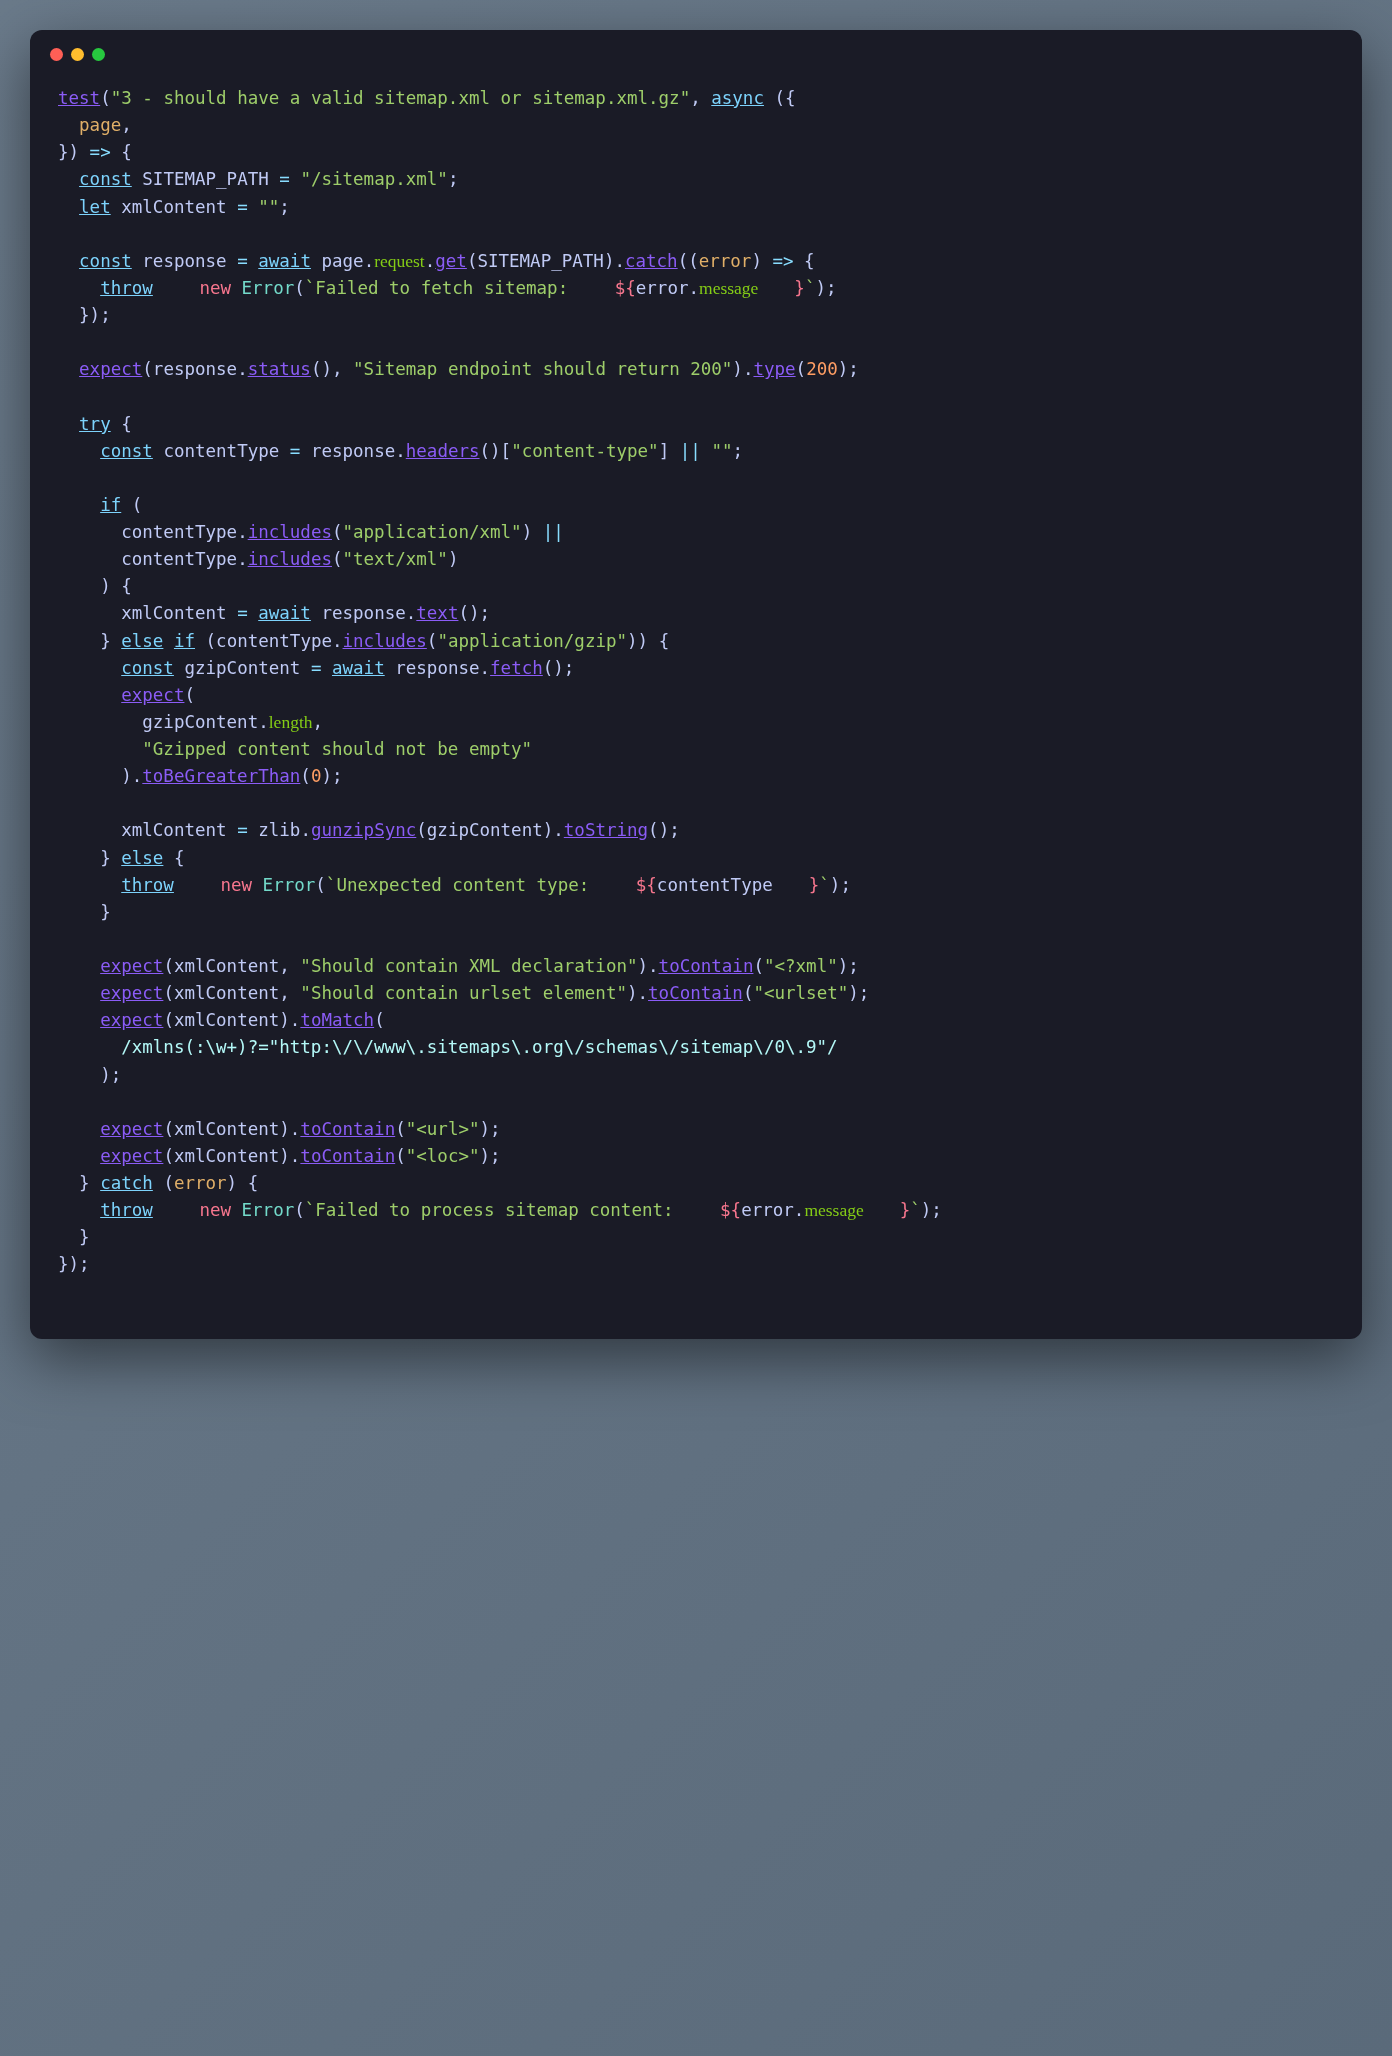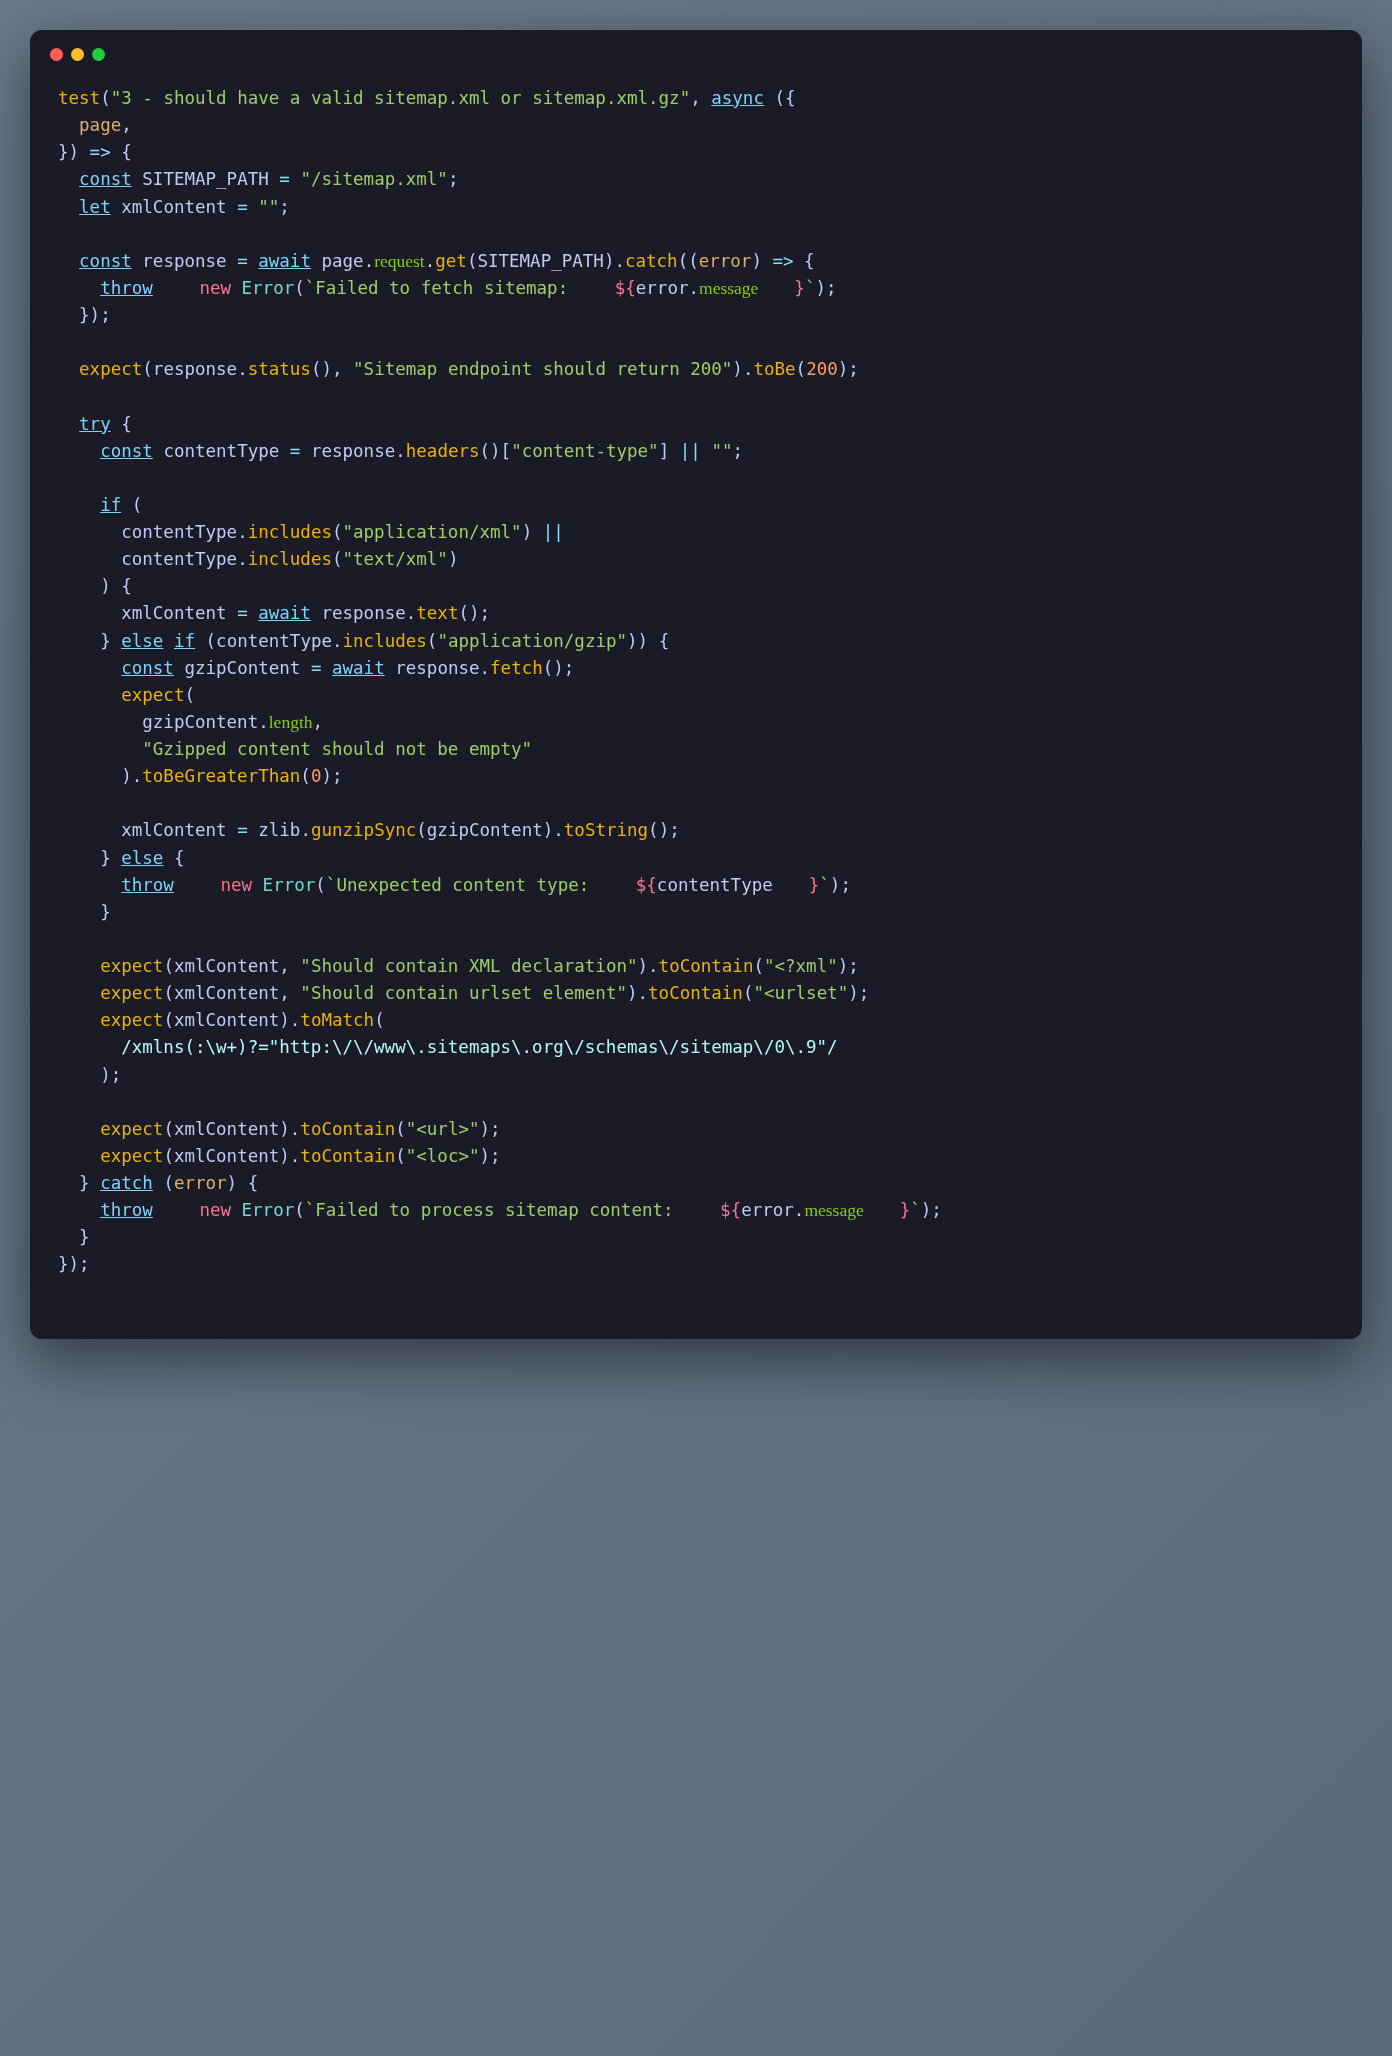--- a/index.html
+++ b/index.html
@@ -30,21 +30,21 @@
   .dot.yellow { background: #ffbd2e; }
   .dot.green { background: #27c93f; }
   .code {
     padding: 24px 28px 60px 28px;
     font-size: 17.5px;
     line-height: 1.55;
     white-space: pre-wrap;
     color: #c0caf5;
     word-break: break-word;
   }
-  .fn { color: #eab308; }
+  .fn { color: #8b5cf6; text-decoration: underline; }
   .str { color: #9ece6a; }
   .kw { color: #7dd3fc; text-decoration: underline; }
   .op { color: #89ddff; }
   .param { color: #e0af68; }
   .prop { color: #84cc16; font-family: Liberation Serif, serif; }
   .num { color: #ff9e64; }
   .const-name { color: #c0caf5; }
   .red-kw { color: #f7768e; margin-left: 36px; }
   .regex { color: #b4f9f8; }
   .err { color: #73daca; }
@@ -61,21 +61,21 @@
   <div class="code"><span class="fn">test</span>(<span class="str">"3 - should have a valid sitemap.xml or sitemap.xml.gz"</span>, <span class="kw">async</span> ({
   <span class="param">page</span>,
 }) <span class="op">=&gt;</span> {
   <span class="kw">const</span> <span class="const-name">SITEMAP_PATH</span> <span class="op">=</span> <span class="str">"/sitemap.xml"</span>;
   <span class="kw">let</span> <span class="const-name">xmlContent</span> <span class="op">=</span> <span class="str">""</span>;
 
   <span class="kw">const</span> <span class="const-name">response</span> <span class="op">=</span> <span class="kw">await</span> <span class="const-name">page</span>.<span class="prop">request</span>.<span class="fn">get</span>(<span class="const-name">SITEMAP_PATH</span>).<span class="fn">catch</span>((<span class="param">error</span>) <span class="op">=&gt;</span> {
     <span class="kw">throw</span> <span class="red-kw">new</span> <span class="err">Error</span>(<span class="str">`Failed to fetch sitemap: </span><span class="red-kw">${</span><span class="const-name">error</span>.<span class="prop">message</span><span class="red-kw">}</span><span class="str">`</span>);
   });
 
-  <span class="fn">expect</span>(<span class="const-name">response</span>.<span class="fn">status</span>(), <span class="str">"Sitemap endpoint should return 200"</span>).<span class="fn">toBe</span>(<span class="num">200</span>);
+  <span class="fn">expect</span>(<span class="const-name">response</span>.<span class="fn">status</span>(), <span class="str">"Sitemap endpoint should return 200"</span>).<span class="fn">type</span>(<span class="num">200</span>);
 
   <span class="kw">try</span> {
     <span class="kw">const</span> <span class="const-name">contentType</span> <span class="op">=</span> <span class="const-name">response</span>.<span class="fn">headers</span>()[<span class="str">"content-type"</span>] <span class="op">||</span> <span class="str">""</span>;
 
     <span class="kw">if</span> (
       <span class="const-name">contentType</span>.<span class="fn">includes</span>(<span class="str">"application/xml"</span>) <span class="op">||</span>
       <span class="const-name">contentType</span>.<span class="fn">includes</span>(<span class="str">"text/xml"</span>)
     ) {
       <span class="const-name">xmlContent</span> <span class="op">=</span> <span class="kw">await</span> <span class="const-name">response</span>.<span class="fn">text</span>();
     } <span class="kw">else</span> <span class="kw">if</span> (<span class="const-name">contentType</span>.<span class="fn">includes</span>(<span class="str">"application/gzip"</span>)) {

